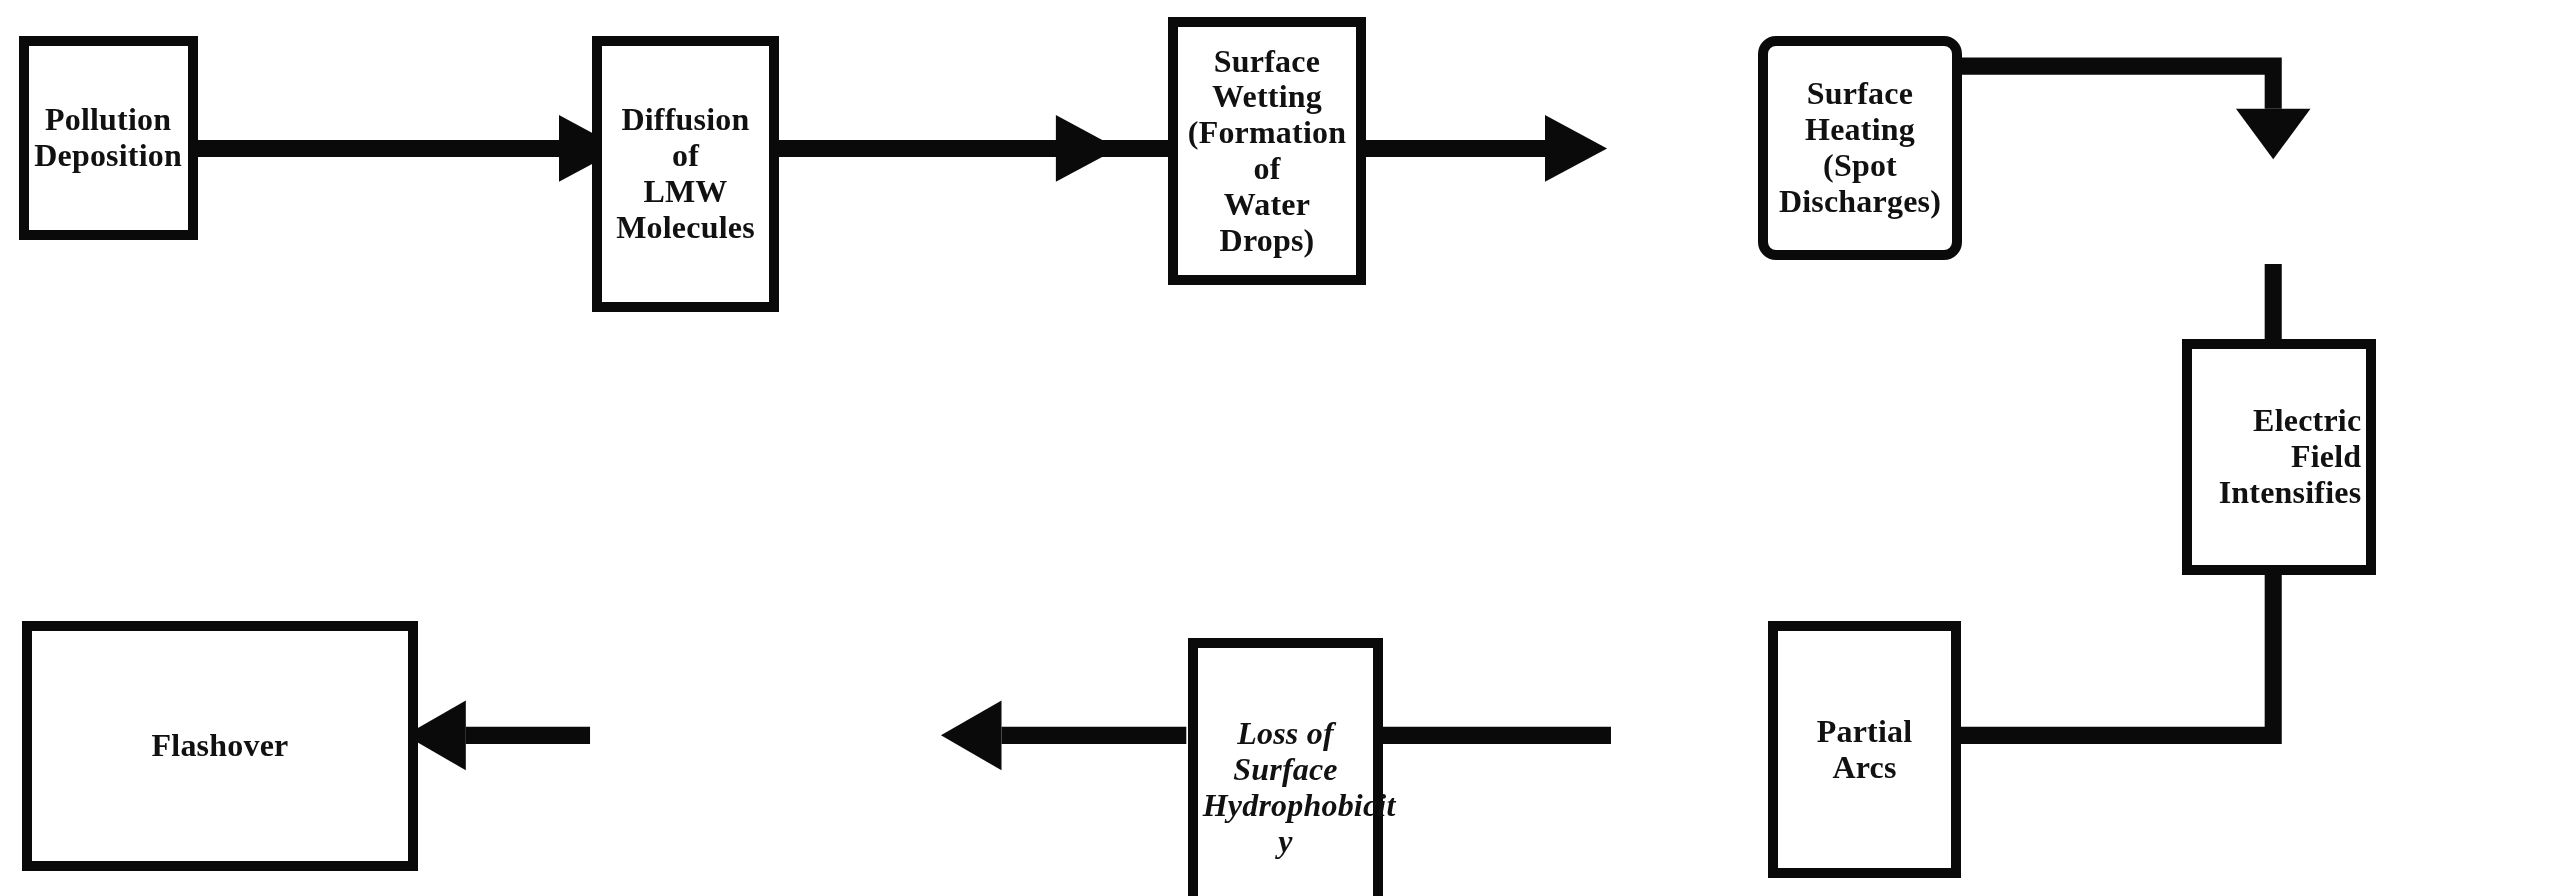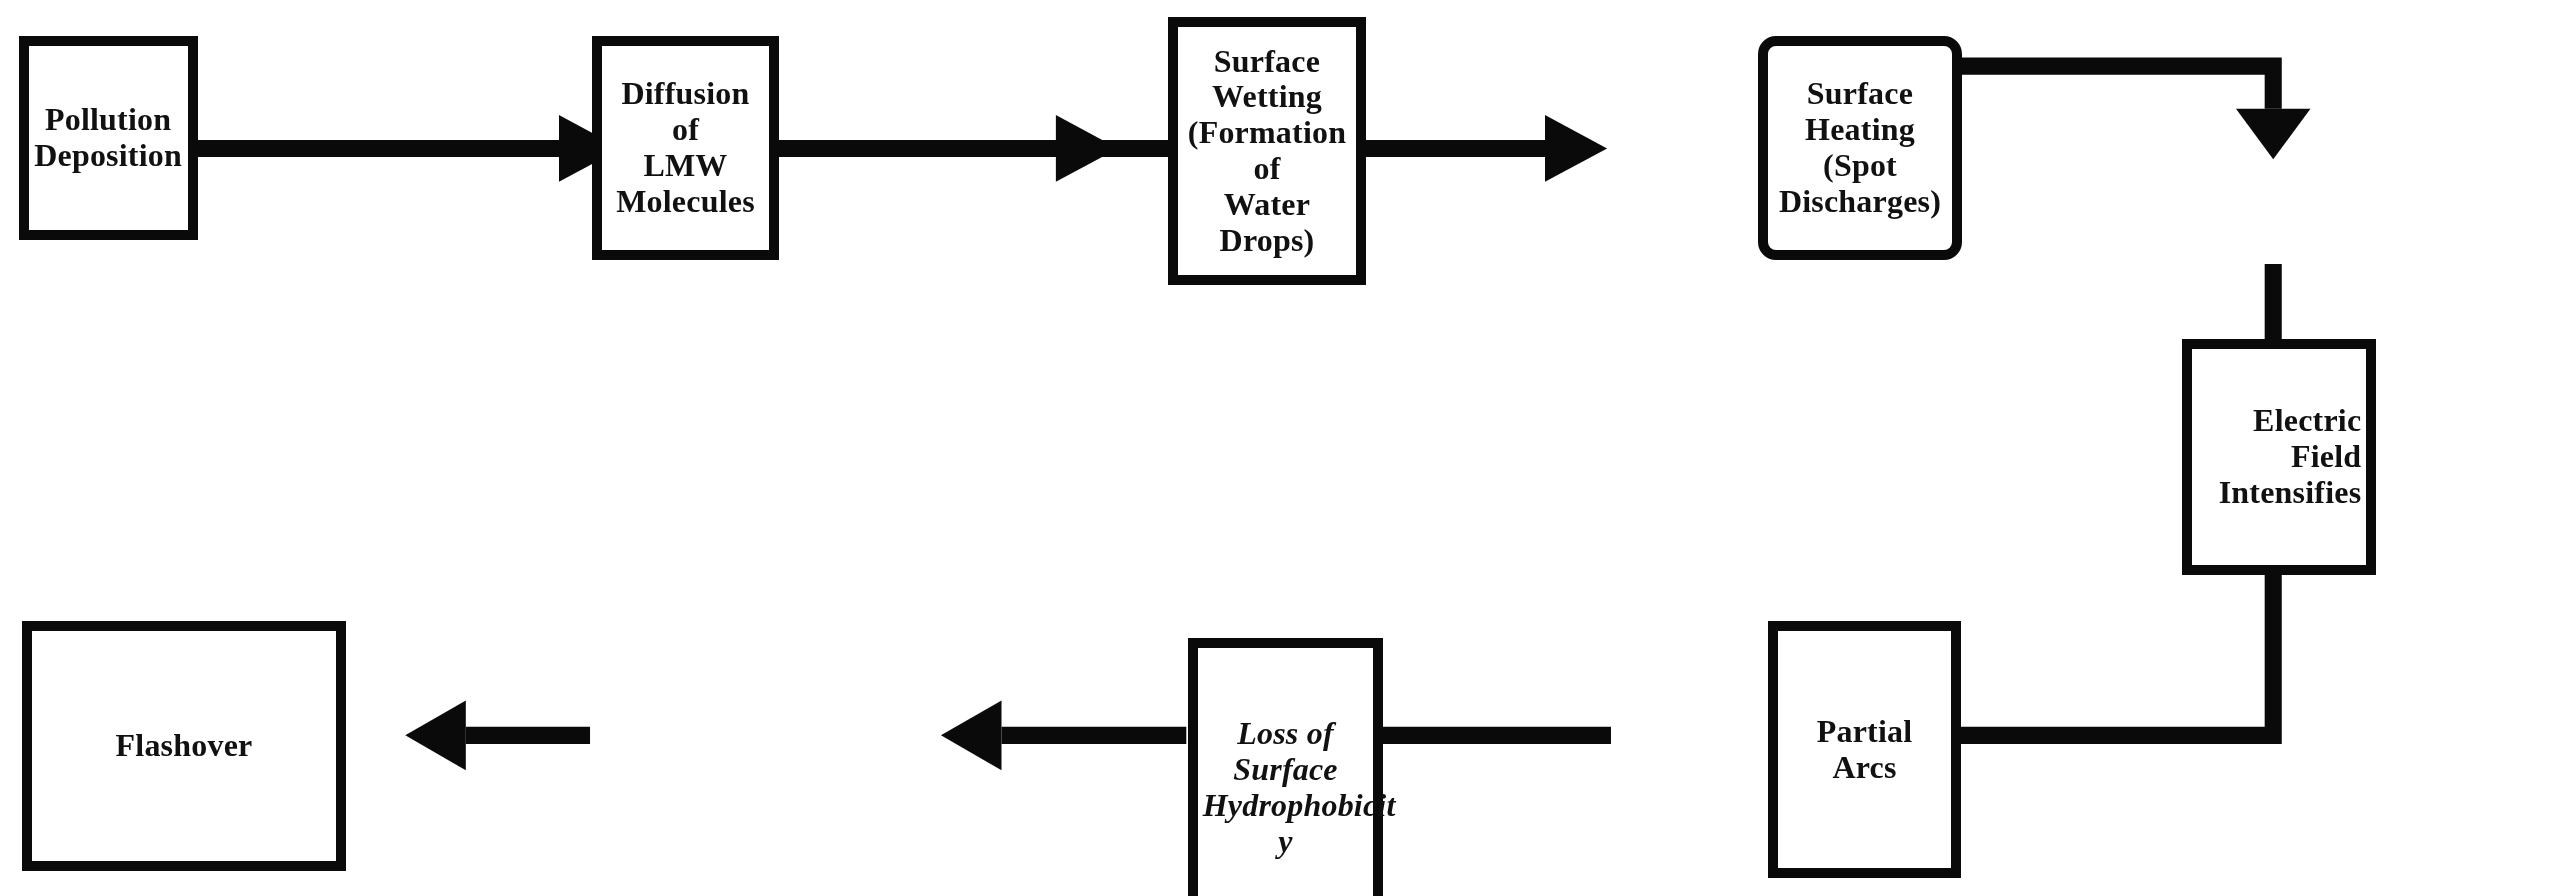--- a/index.html
+++ b/index.html
@@ -99,21 +99,21 @@
       <path class="edge-line" d="M 760 947 L 600 947"></path>
       <polygon class="edge-head" points="600,902 600,992 522,947"></polygon>
     </g>
   </svg>
 
   <div class="node" style="left:18.6px; top:36px; width:179px; height:204px;">
     <span class="label" style="white-space:pre-line;">Pollution
 Deposition</span>
   </div>
 
-  <div class="node" style="left:592px; top:36px; width:187px; height:224px;">
+  <div class="node" style="left:592px; top:36px; width:187px; height:276px;">
     <span class="label" style="white-space:pre-line;">Diffusion of
 LMW
 Molecules</span>
   </div>
 
   <div class="node" style="left:1168px; top:17px; width:198px; height:268px;align-items:center;">
     <span class="label" style="white-space:pre-line;">Surface Wetting
 (Formation of
 Water Drops)</span>
   </div>
@@ -133,18 +133,18 @@
     <span class="label" style="white-space:pre-line;">Partial Arcs</span>
   </div>
 
   <div class="node" style="left:1188px; top:638px; width:195px; height:300px;font-style:italic;">
     <span class="label" style="white-space:pre-line;">Loss of Surface
 Hydrophobicit
 y</span>
   </div>
 
 
-  <div class="node" style="left:22px; top:621px; width:324px; height:250px;">
+  <div class="node" style="left:22px; top:621px; width:396px; height:250px;">
     <span class="label" style="white-space:pre-line;">Flashover</span>
   </div>
 
 </div>
 
 
 </body></html>

